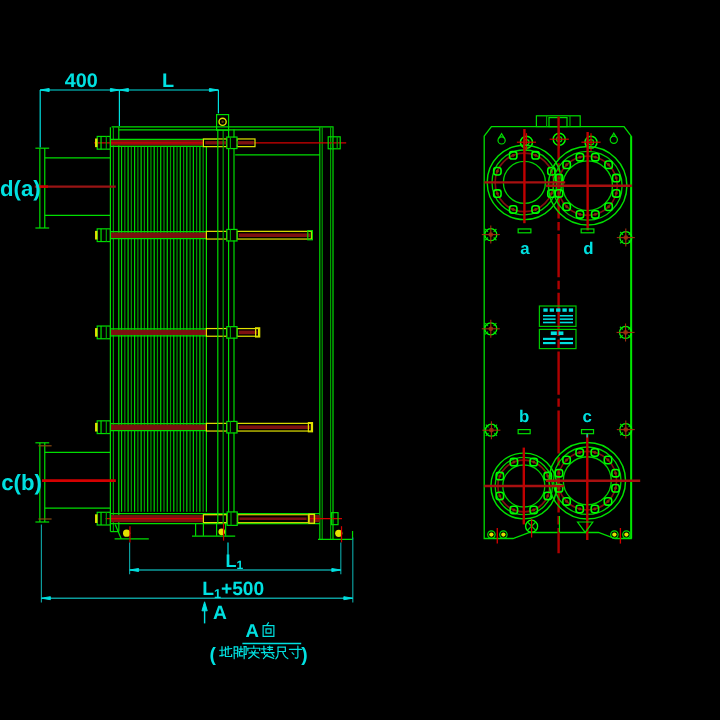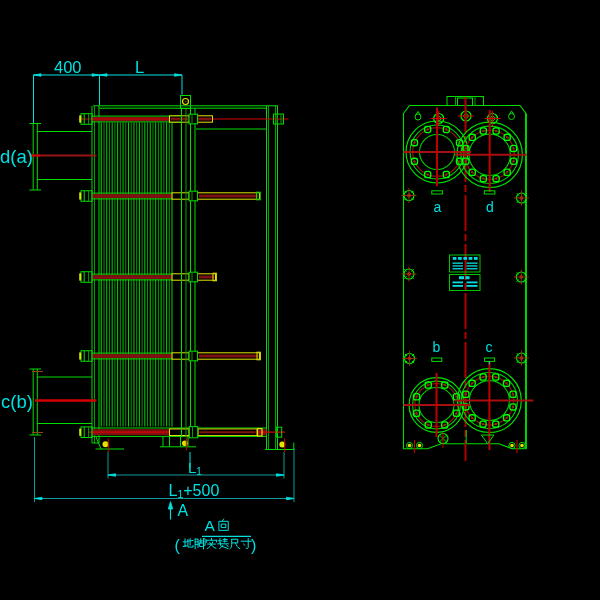--- a/index.html
+++ b/index.html
@@ -1,14 +1,14 @@
 <!DOCTYPE html>
 <html><head><meta charset="utf-8"><style>
 html,body{margin:0;padding:0;background:#000;}
-#c{position:relative;width:600px;height:600px;background:#000;overflow:hidden;}
+#c{position:relative;width:600px;height:600px;background:#000;overflow:hidden;font-weight:bold;}
 </style></head><body>
 <div id="c">
 <svg width="600" height="600" viewBox="0 0 600 600">
 <line x1="33.5" y1="75" x2="182" y2="75" stroke="#00e0e0" stroke-width="1"></line>
 <polygon points="33.5,75 41.0,76.25 41.0,73.75" stroke="#00e0e0" stroke-width="0.8" fill="#00e0e0"></polygon>
 <polygon points="99.5,75 92.0,73.75 92.0,76.25" stroke="#00e0e0" stroke-width="0.8" fill="#00e0e0"></polygon>
 <polygon points="99.5,75 107.0,76.25 107.0,73.75" stroke="#00e0e0" stroke-width="0.8" fill="#00e0e0"></polygon>
 <polygon points="182,75 174.5,73.75 174.5,76.25" stroke="#00e0e0" stroke-width="0.8" fill="#00e0e0"></polygon>
 <line x1="33.5" y1="75" x2="33.5" y2="123" stroke="#00e0e0" stroke-width="1"></line>
 <line x1="99.5" y1="75" x2="99.5" y2="105" stroke="#00e0e0" stroke-width="1"></line>

